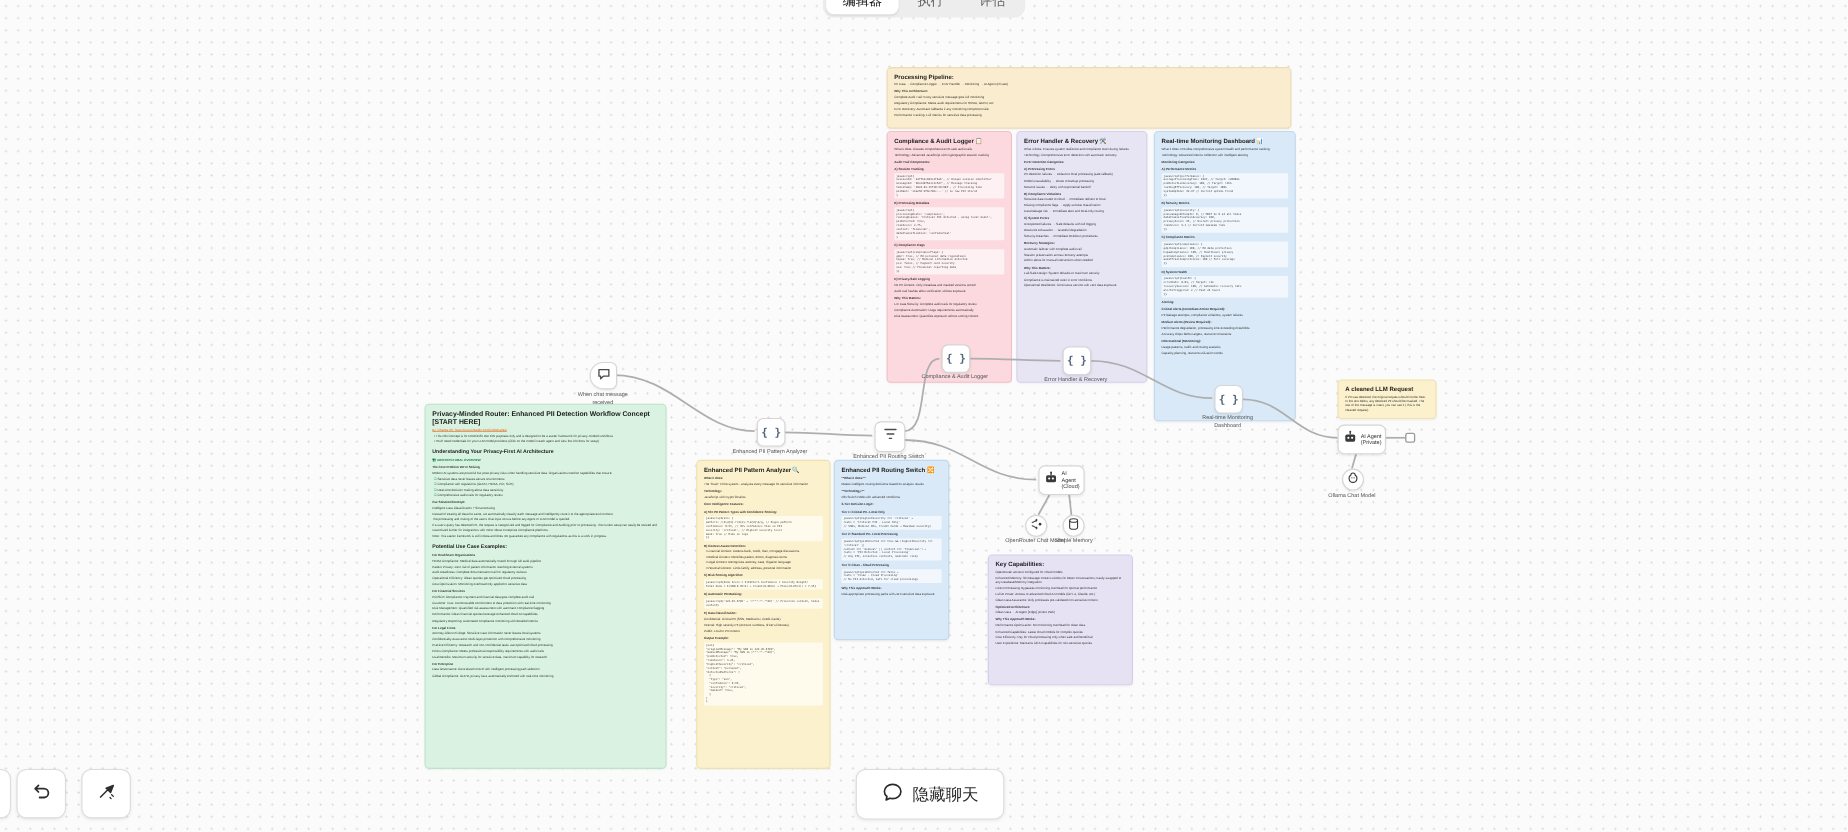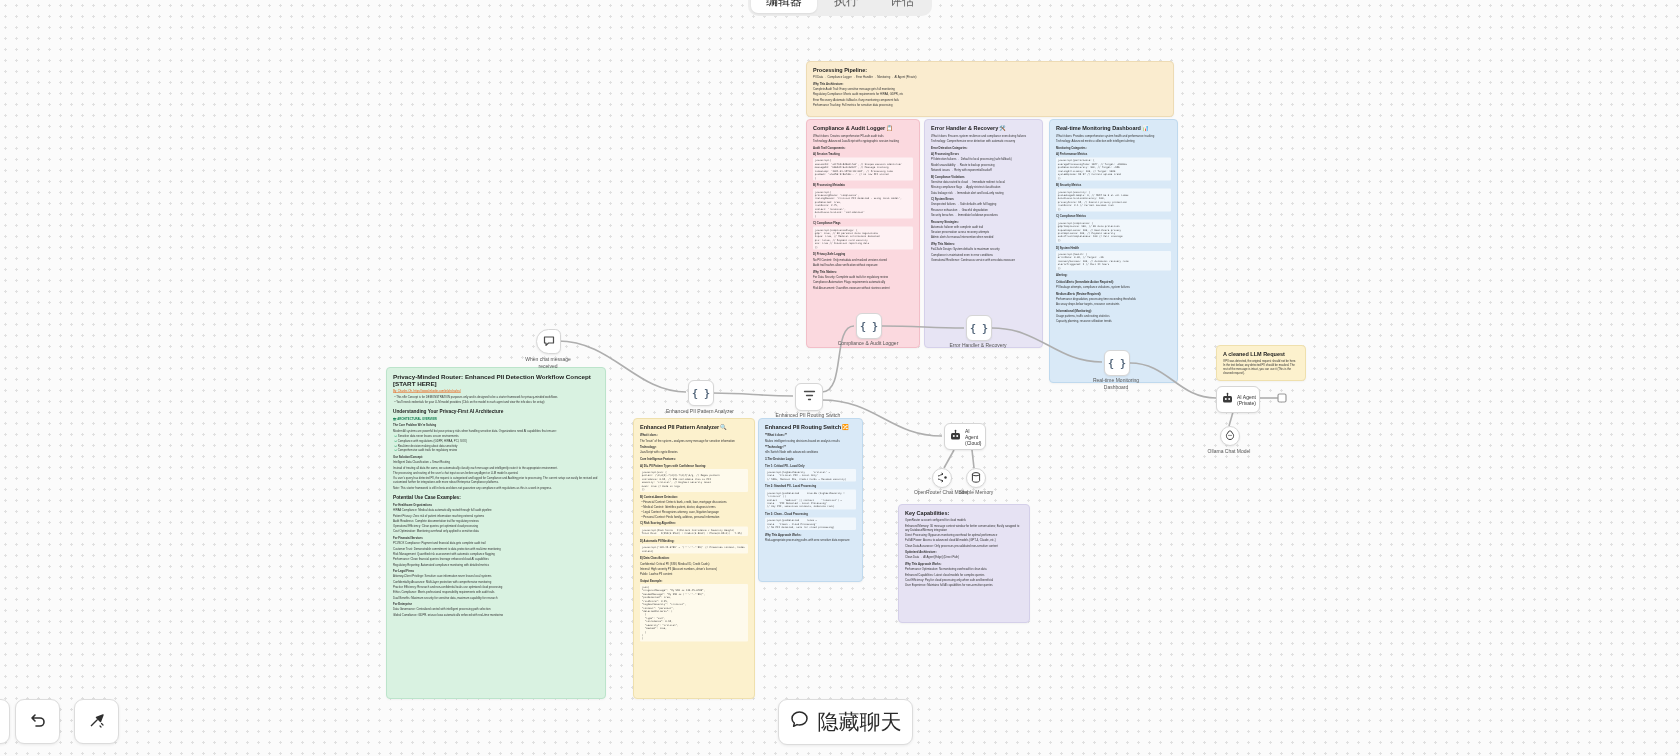--- a/index.html
+++ b/index.html
@@ -54,21 +54,21 @@
     display:flex;align-items:center;justify-content:center;z-index:5;box-shadow:0 1px 2px rgba(0,0,0,.07);}
   .agent-node{position:absolute;background:#fff;border:1.2px solid #d6d6d6;border-radius:6px;z-index:5;
     display:flex;align-items:center;gap:3px;padding:0 4px;box-sizing:border-box;box-shadow:0 1px 2px rgba(0,0,0,.07);}
   .agent-node .a-label{font-size:5px;color:#333;line-height:1.2;}
   svg.wires{position:absolute;top:0;left:0;z-index:3;pointer-events:none;}
   
   .sq-btn{position:absolute;width:43px;height:43px;background:#fff;border:1px solid #dcdcdc;border-radius:9px;
     display:flex;align-items:center;justify-content:center;box-shadow:0 1px 3px rgba(0,0,0,.07);z-index:20;cursor:pointer;}
   .chat-btn{position:absolute;left:778px;top:699px;width:133px;height:44px;background:#fff;border:1px solid #dcdcdc;border-radius:9px;
     display:flex;align-items:center;justify-content:center;gap:9px;box-shadow:0 1px 3px rgba(0,0,0,.07);z-index:20;cursor:pointer;}
-  .chat-btn span{font-size:21px;color:#2a2a2a;}
+  .chat-btn span{font-size:15px;color:#2a2a2a;}
 </style>
 </head>
 <body>
 
 <div class="tabbar">
   <div class="tab active">编辑器</div>
   <div class="tab">执行</div>
   <div class="tab">评估</div>
 </div>
 

